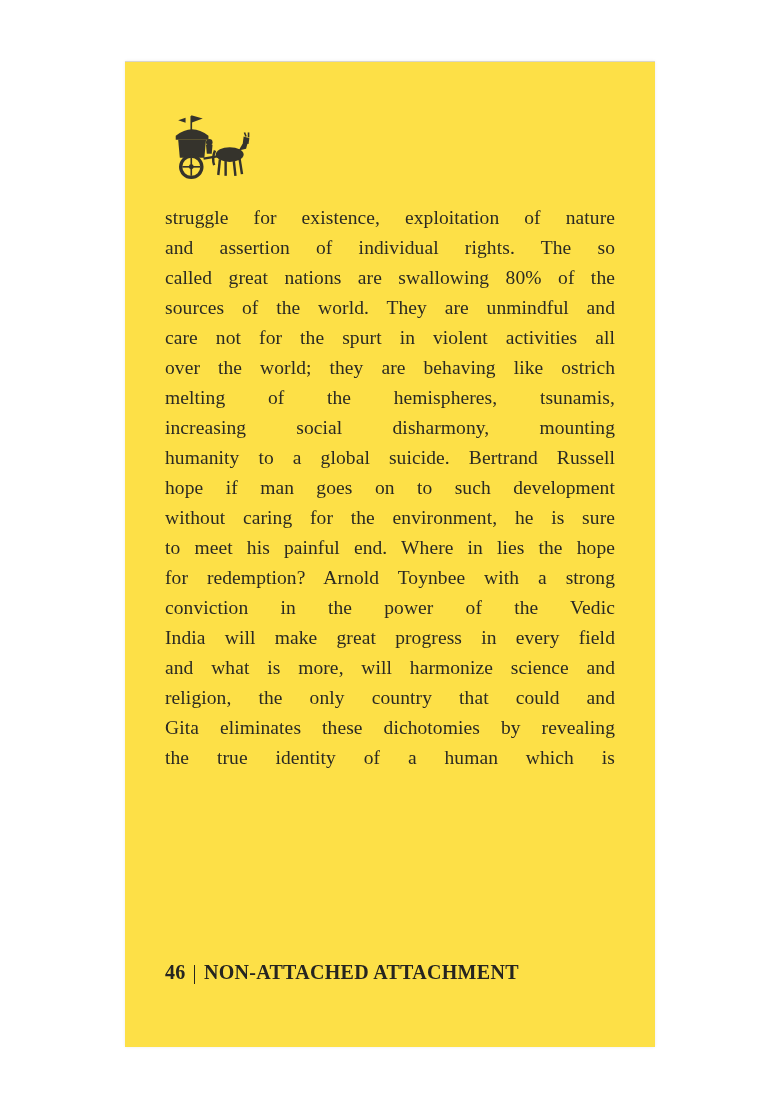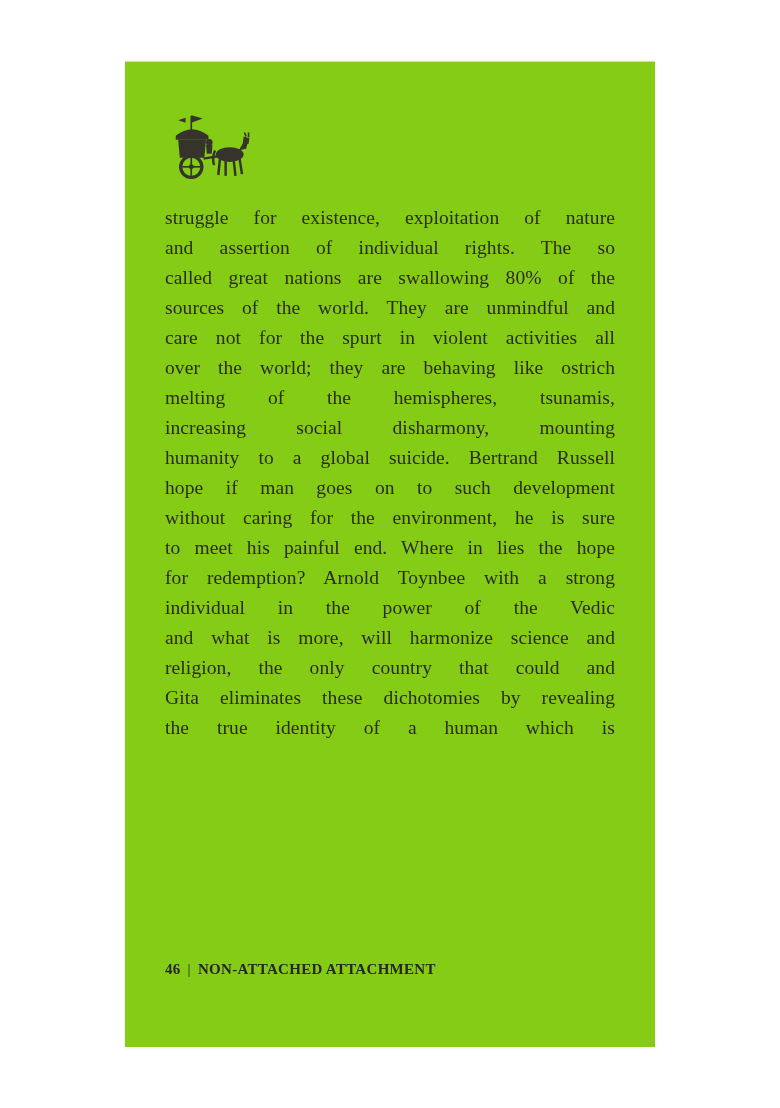--- a/index.html
+++ b/index.html
@@ -10,21 +10,21 @@
     height: 1108px;
     font-family: "Liberation Serif", serif;
     position: relative;
   }
   .book-page {
     position: absolute;
     left: 125px;
     top: 61px;
     width: 530px;
     height: 985px;
-    background: #84cc16;
+    background: #fde047;
     border-top: 1px solid #d8d5ca;
     box-shadow: 0 0 3px rgba(0,0,0,0.08);
   }
   .illustration {
     position: absolute;
     left: 36px;
     top: 44px;
     width: 90px;
     height: 84px;
   }
@@ -44,21 +44,21 @@
     text-justify: inter-word;
     height: 30px;
     white-space: nowrap;
     letter-spacing: 0.1px;
   }
   .page-footer {
     position: absolute;
     left: 40px;
     top: 899px;
     color: #262520;
-    font-size: 15px;
+    font-size: 20px;
     font-weight: bold;
     letter-spacing: 0.3px;
   }
   .page-footer .sep {
     margin: 0 7px;
     font-weight: normal;
   }
 </style>
 </head>
 <body>
@@ -106,21 +106,22 @@
     <div class="text-line">sources of the world. They are unmindful and</div>
     <div class="text-line">care not for the spurt in violent activities all</div>
     <div class="text-line">over the world; they are behaving like ostrich</div>
     <div class="text-line">melting of the hemispheres, tsunamis,</div>
     <div class="text-line">increasing social disharmony, mounting</div>
     <div class="text-line">humanity to a global suicide. Bertrand Russell</div>
     <div class="text-line">hope if man goes on to such development</div>
     <div class="text-line">without caring for the environment, he is sure</div>
     <div class="text-line">to meet his painful end. Where in lies the hope</div>
     <div class="text-line">for redemption? Arnold Toynbee with a strong</div>
-    <div class="text-line">individual in the power of the Vedic</div>
+    <div class="text-line">conviction in the power of the Vedic</div>
+    <div class="text-line">India will make great progress in every field</div>
     <div class="text-line">and what is more, will harmonize science and</div>
     <div class="text-line">religion, the only country that could and</div>
     <div class="text-line">Gita eliminates these dichotomies by revealing</div>
     <div class="text-line">the true identity of a human which is</div>
   </div>
 
   <div class="page-footer">
     <span class="pagenum">46</span><span class="sep">|</span><span class="booktitle">NON-ATTACHED ATTACHMENT</span>
   </div>
 

